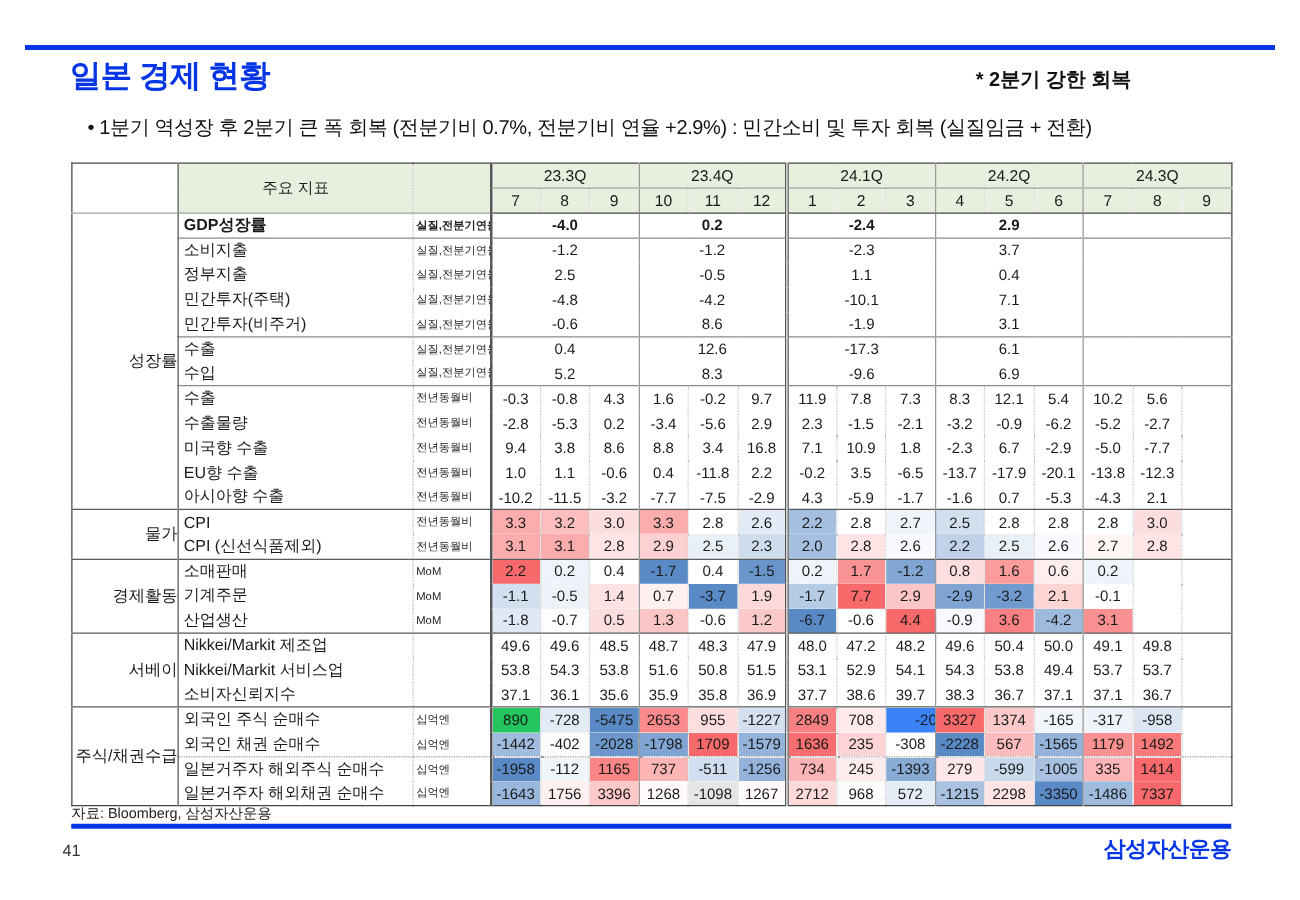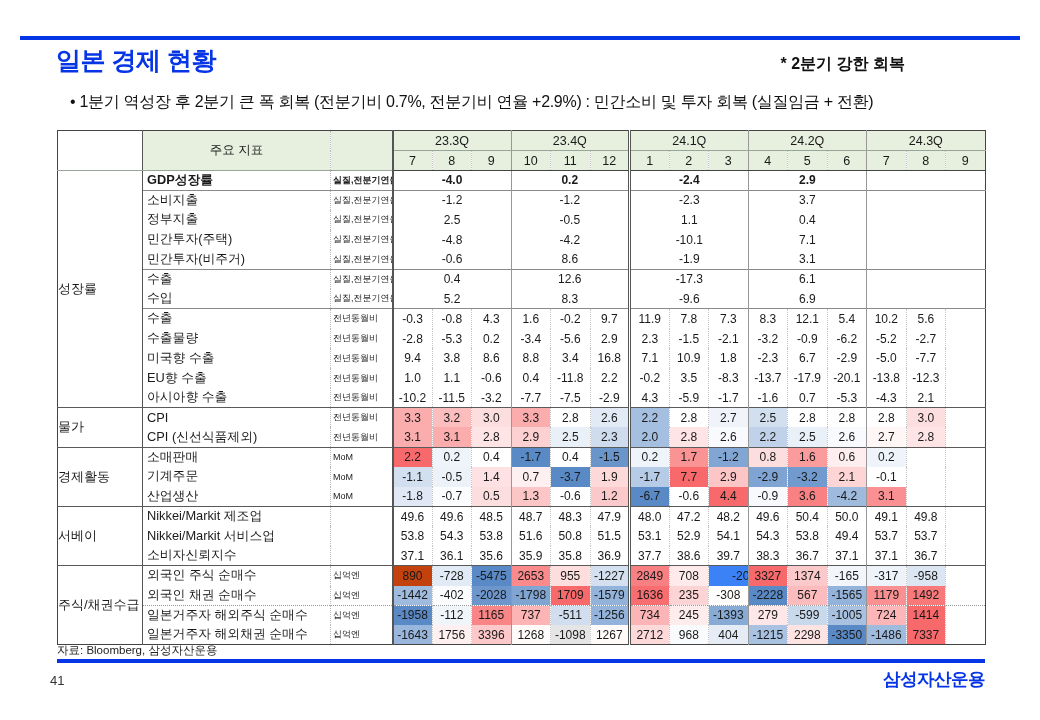--- a/index.html
+++ b/index.html
@@ -13,21 +13,21 @@
   .bullet{position:absolute;left:70px;top:92px;font-size:16px;color:#111;letter-spacing:-0.3px;}
   .tbl-wrap{position:absolute;left:57px;top:130px;}
   table{border-collapse:collapse;table-layout:fixed;width:928px;border:1.6px solid #444;}
   th,td{padding:0;overflow:hidden;white-space:nowrap;font-weight:normal;}
   thead tr{height:20px;}
   tbody tr{height:19.78px;}
   thead th{background:#e7efde;font-size:12.5px;border-bottom:1px solid #8a8a8a;}
   thead tr.qrow th{border-bottom:1px solid #9aa59a;}
   thead tr.mrow th{border-bottom:1.6px solid #444;}
   td{font-size:12px;text-align:center;}
-  .c-group{border-right:1.2px solid #555;font-size:13px;text-align:left;background:#fff;}
+  .c-group{border-right:1.2px solid #555;font-size:13px;text-align:right;background:#fff;}
   .c-label{text-align:left;padding-left:4px;font-size:12.8px;}
   .c-unit{border-left:1px dotted #bbb;text-align:left;padding-left:2px;font-size:9px;color:#222;}
   .c-d0{border-left:2.2px solid #555;}
   .qstart{border-left:1px solid #979797;}
   .ystart{border-left:3px double #555;}
   .mdot{border-left:1px dotted #c6c6c6;}
   tr.group-sep>td,tr.group-sep>th{border-top:1.7px solid #5a5a5a;}
   tr.sub-sep>td{border-top:1px solid #8a8a8a;}
   tr.sub-sep.dotted>td{border-top:1.2px dotted #999;}
   tr.bold td{font-weight:bold;}
@@ -223,21 +223,21 @@
           <td class="c-label">EU향 수출</td>
           <td class="c-unit">전년동월비</td>
           <td class="c-d0">1.0</td>
           <td class="mdot">1.1</td>
           <td class="mdot">-0.6</td>
           <td class="qstart">0.4</td>
           <td class="mdot">-11.8</td>
           <td class="mdot">2.2</td>
           <td class="ystart">-0.2</td>
           <td class="mdot">3.5</td>
-          <td class="mdot">-8.3</td>
+          <td class="mdot">-6.5</td>
           <td class="qstart">-13.7</td>
           <td class="mdot">-17.9</td>
           <td class="mdot">-20.1</td>
           <td class="qstart">-13.8</td>
           <td class="mdot">-12.3</td>
           <td class="mdot"></td>
         </tr>
         <tr>
           <td class="c-label">아시아향 수출</td>
           <td class="c-unit">전년동월비</td>
@@ -409,21 +409,21 @@
           <td class="mdot">36.7</td>
           <td class="mdot">37.1</td>
           <td class="qstart">37.1</td>
           <td class="mdot">36.7</td>
           <td class="mdot"></td>
         </tr>
         <tr class="group-sep">
           <th class="c-group" rowspan="4">주식/채권수급</th>
           <td class="c-label">외국인 주식 순매수</td>
           <td class="c-unit">십억엔</td>
-          <td class="c-d0" style="background: #c2410c; margin-left: 47px;">890</td>
+          <td class="c-d0" style="background: #22c55e; margin-left: 47px;">890</td>
           <td class="mdot" style="background: rgb(226, 235, 245);">-728</td>
           <td class="mdot" style="background: rgb(90, 138, 198);">-5475</td>
           <td class="qstart" style="background: rgb(250, 138, 140);">2653</td>
           <td class="mdot" style="background: rgb(253, 221, 222);">955</td>
           <td class="mdot" style="background: rgb(212, 224, 240);">-1227</td>
           <td class="ystart" style="background: rgb(249, 128, 130);">2849</td>
           <td class="mdot" style="background: rgb(254, 234, 234);">708</td>
           <td class="mdot" style="background: #3b82f6; padding-left: 23px;">-2097</td>
           <td class="qstart" style="background: rgb(248, 105, 107);">3327</td>
           <td class="mdot" style="background: rgb(252, 201, 202);">1374</td>
@@ -459,36 +459,36 @@
           <td class="mdot" style="background: rgb(249, 133, 134);">1165</td>
           <td class="qstart" style="background: rgb(252, 180, 181);">737</td>
           <td class="mdot" style="background: rgb(208, 222, 239);">-511</td>
           <td class="mdot" style="background: rgb(147, 179, 218);">-1256</td>
           <td class="ystart" style="background: rgb(252, 181, 182);">734</td>
           <td class="mdot" style="background: rgb(254, 235, 235);">245</td>
           <td class="mdot" style="background: rgb(136, 171, 214);">-1393</td>
           <td class="qstart" style="background: rgb(254, 231, 232);">279</td>
           <td class="mdot" style="background: rgb(201, 217, 236);">-599</td>
           <td class="mdot" style="background: rgb(168, 193, 225);">-1005</td>
-          <td class="qstart" style="background: rgb(252, 182, 183);">724</td>
+          <td class="qstart" style="background: rgb(252, 182, 183);">335</td>
           <td class="mdot" style="background: rgb(248, 105, 107);">1414</td>
           <td class="mdot"></td>
         </tr>
         <tr>
           <td class="c-label">일본거주자 해외채권 순매수</td>
           <td class="c-unit">십억엔</td>
           <td class="c-d0" style="background: rgb(153, 183, 220);">-1643</td>
           <td class="mdot" style="background: rgb(254, 240, 240);">1756</td>
           <td class="mdot" style="background: rgb(252, 200, 201);">3396</td>
           <td class="qstart" style="background: rgb(255, 251, 251);">1268</td>
           <td class="mdot" style="background: #e5e5e5;">-1098</td>
           <td class="mdot" style="background: rgb(255, 251, 251);">1267</td>
           <td class="ystart" style="background: rgb(253, 217, 217);">2712</td>
           <td class="mdot" style="background: rgb(249, 251, 253);">968</td>
-          <td class="mdot" style="background: rgb(229, 236, 246);">404</td>
+          <td class="mdot" style="background: rgb(229, 236, 246);">572</td>
           <td class="qstart" style="background: rgb(169, 194, 225);">-1215</td>
           <td class="mdot" style="background: rgb(254, 227, 227);">2298</td>
           <td class="mdot" style="background: rgb(90, 138, 198);">-3350</td>
           <td class="qstart" style="background: rgb(159, 187, 222);">-1486</td>
           <td class="mdot" style="background: rgb(248, 105, 107);">7337</td>
           <td class="mdot"></td>
         </tr>
       </tbody>
   </table>
 </div>

